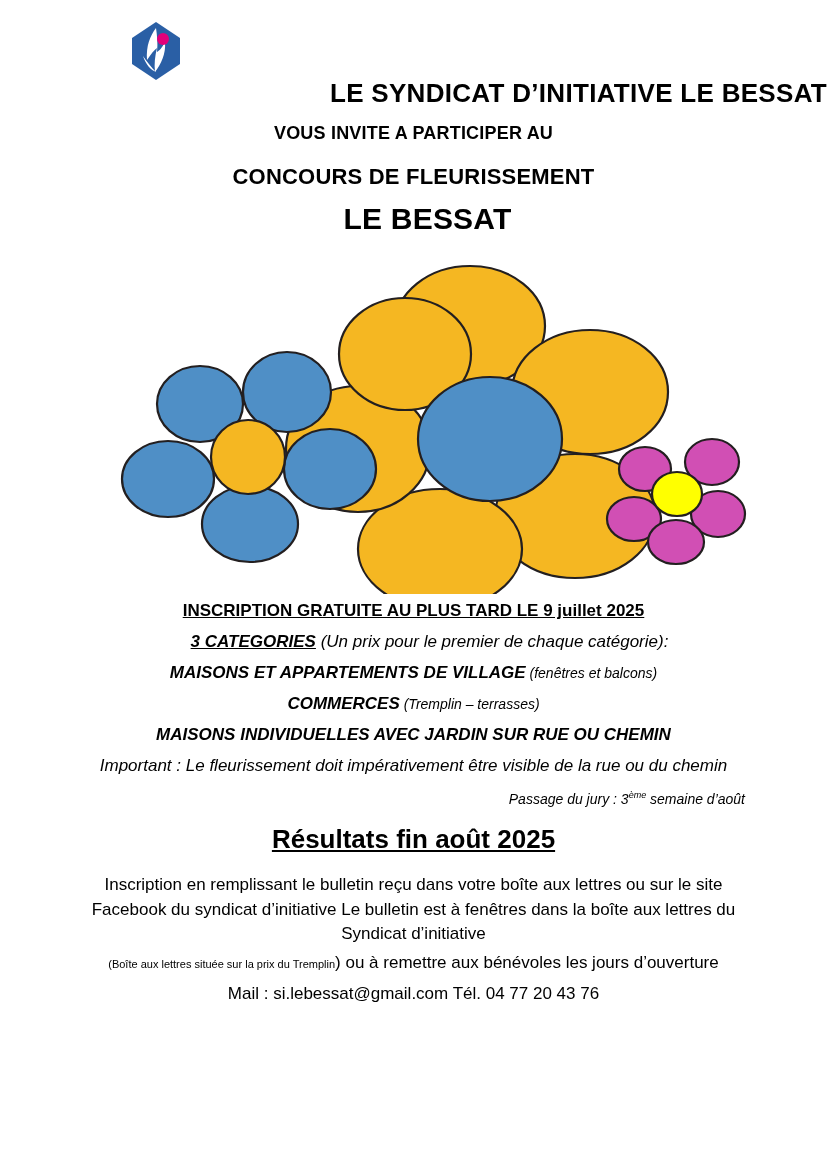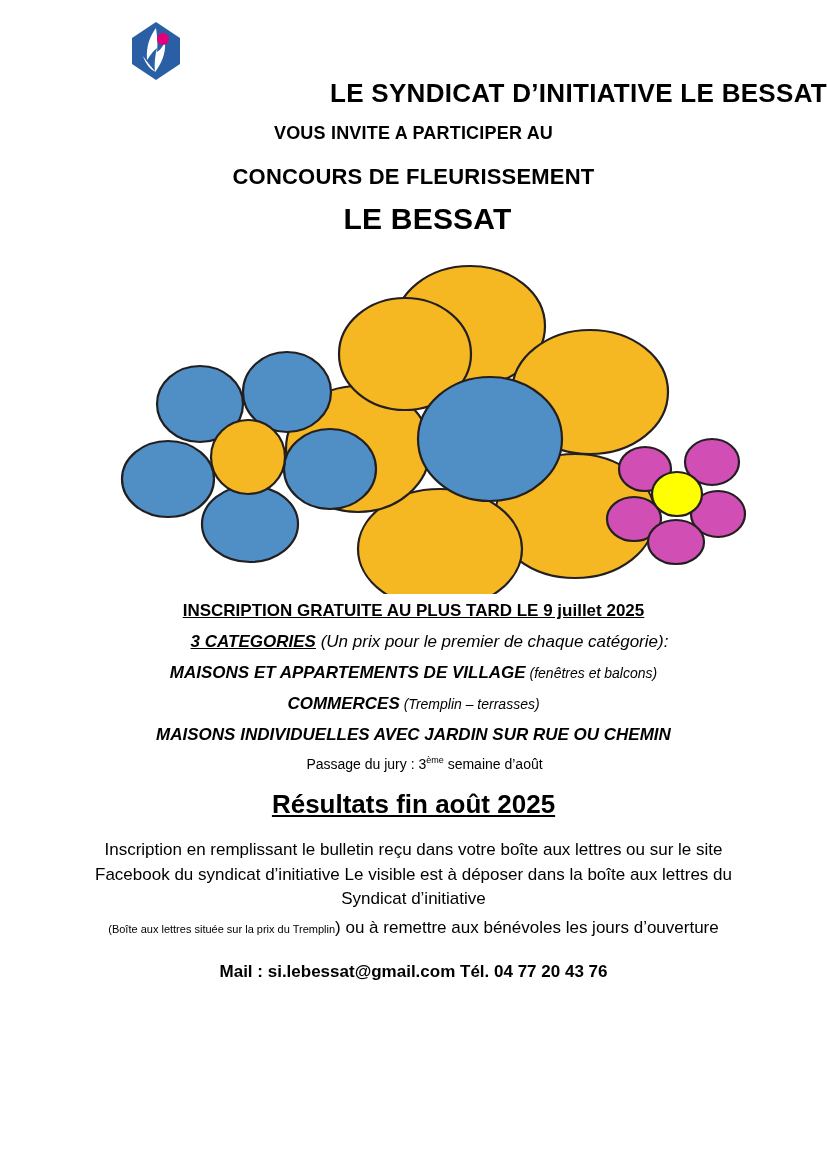--- a/index.html
+++ b/index.html
@@ -106,21 +106,22 @@
   }
   .important-line {
     font-size: 17px;
     font-style: italic;
     line-height: 1.35;
     margin-top: 8px;
     margin-bottom: 12px;
   }
   .jury-line {
     font-size: 14px;
-    text-align: center;
+    font-style: italic;
+    text-align: right;
     padding-left: 22px;
     margin-bottom: 16px;
   }
   .jury-line sup {
     font-size: 9px;
   }
   .results-line {
     font-size: 26px;
     font-weight: bold;
     text-decoration: underline;
@@ -130,22 +131,21 @@
   .para {
     font-size: 17px;
     line-height: 1.45;
     margin-bottom: 4px;
   }
   .boite-small {
     font-size: 11px;
   }
   .mail-line {
     font-size: 17px;
-    margin-top: 21px;
-    font-weight: bold;
+    margin-top: 8px;
   }
 </style>
 </head>
 <body>
 
 <div class="header-block">
 
   <div class="logo">
     <svg width="52" height="62" viewBox="0 0 52 62">
       <polygon points="26,2 50,18 50,44 26,60 2,44 2,18" fill="#2a5fa5"></polygon>
@@ -203,28 +203,29 @@
   </div>
 
   <div class="line">
     <span class="bold-italic">COMMERCES</span><span class="italic"> (Tremplin – terrasses)</span>
   </div>
 
   <div class="line">
     <span class="bold-italic">MAISONS INDIVIDUELLES AVEC JARDIN SUR RUE OU CHEMIN</span>
   </div>
 
+  <div class="line important-line">Important : Le fleurissement doit impérativement être visible de la rue ou du chemin</div>
 
   <div class="jury-line">
     <span>Passage du jury : 3</span><sup>ème</sup><span> semaine d’août</span>
   </div>
 
   <div class="line results-line">Résultats fin août 2025</div>
 
-  <div class="line para">Inscription en remplissant le bulletin reçu dans votre boîte aux lettres ou sur le site Facebook du syndicat d’initiative Le visible est à déposer dans la boîte aux lettres du Syndicat d’initiative</div>
+  <div class="line para">Inscription en remplissant le bulletin reçu dans votre boîte aux lettres ou sur le site Facebook du syndicat d’initiative Le bulletin est à fenêtres dans la boîte aux lettres du Syndicat d’initiative</div>
 
   <div class="line para">
     <span class="boite-small">(Boîte aux lettres située sur la prix du Tremplin</span><span>) ou à remettre aux bénévoles les jours d’ouverture</span>
   </div>
 
   <div class="line mail-line">Mail : si.lebessat@gmail.com Tél. 04 77 20 43 76</div>
 
 </div>
 
 </body></html>

